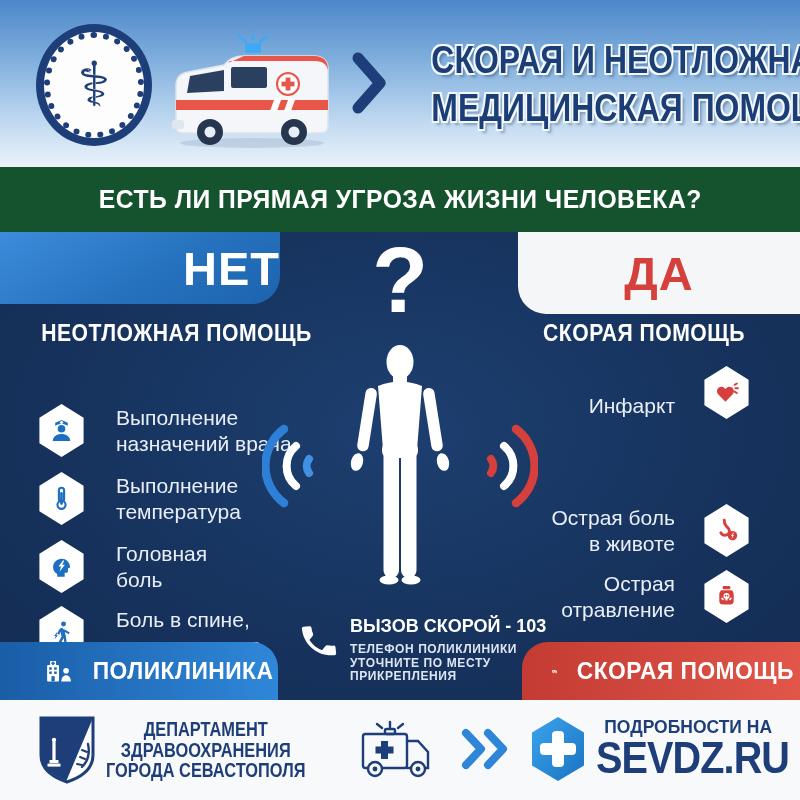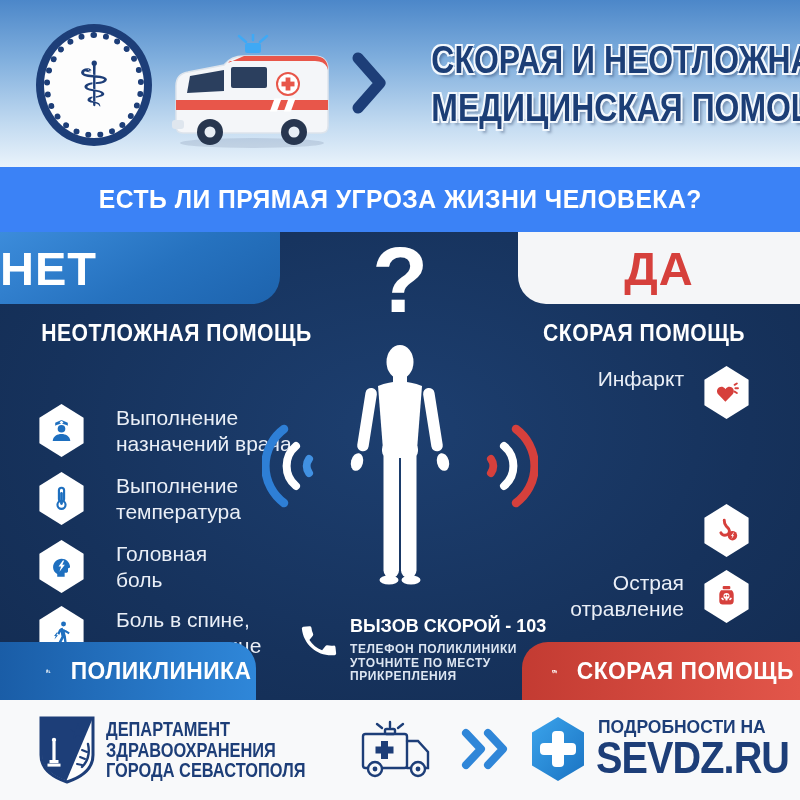--- a/index.html
+++ b/index.html
@@ -18,68 +18,68 @@
   .cad { font-family:"DejaVu Sans", sans-serif; font-size:62px; color:#1d3e78; line-height:1; }
   .amb-hdr { position:absolute; left:168px; top:34px; }
   .chev-hdr { position:absolute; left:352px; top:52px; }
   .hdr-title { position:absolute; left:400px; top:36px; width:392px; text-align:center;
                font-size:38px; font-weight:800; line-height:48px; color:#1c3e76;
                transform:scaleX(.84); transform-origin:center; letter-spacing:0;
                text-shadow:-2px -2px 0 #f3f8fd, 2px -2px 0 #f3f8fd, -2px 2px 0 #f3f8fd,
                             2px 2px 0 #f3f8fd, 4px 4px 3px rgba(20,40,80,.35); white-space:nowrap; }
 
   
-  .banner { position:absolute; left:0; top:167px; width:800px; height:65px; background:#3b82f6;
+  .banner { position:absolute; left:0; top:167px; width:800px; height:65px; background:#14532d;
             display:flex; align-items:center; justify-content:center; }
   .banner span { color:#fff; font-size:26px; font-weight:800; letter-spacing:.5px; transform:scaleX(.95); white-space:nowrap; }
 
   
   .main { position:absolute; left:0; top:232px; width:800px; height:468px;
           background:radial-gradient(ellipse at 50% 42%, #1d3f70 0%, #16325c 62%, #132c52 100%); }
   .no-box { position:absolute; left:0; top:0; width:280px; height:72px;
             background:linear-gradient(150deg,#3c8cdb 0%,#2672bf 55%,#1d63ad 100%);
-            border-bottom-right-radius:28px; display:flex; align-items:center; justify-content:flex-start; }
+            border-bottom-right-radius:28px; display:flex; align-items:center; justify-content:flex-end; }
   .no-box span { color:#fff; font-size:47px; font-weight:800; letter-spacing:1px; }
-  .yes-box { position:absolute; right:0; top:0; width:282px; height:72px; background:#f5f6f8;
+  .yes-box { position:absolute; right:0; top:0; width:282px; height:82px; background:#f5f6f8;
              border-bottom-left-radius:28px; display:flex; align-items:center; justify-content:center; }
   .yes-box span { color:#d6403c; font-size:47px; font-weight:800; letter-spacing:1px; }
   .qmark { position:absolute; left:340px; top:2px; width:120px; text-align:center;
            color:#fff; font-size:92px; font-weight:800; line-height:1; }
 
   .col-hd { position:absolute; top:88px; color:#fff; font-size:23px; font-weight:800;
             text-align:center; letter-spacing:.5px; transform:scaleX(.92); white-space:nowrap; }
   .col-hd.left  { left:30px;  width:280px; }
   .col-hd.right { left:506px; width:276px; }
 
   .hexa { width:47px; height:53px; background:#fff; flex:0 0 auto;
           clip-path:polygon(50% 0%, 97% 26%, 97% 74%, 50% 100%, 3% 74%, 3% 26%);
           display:flex; align-items:center; justify-content:center; }
   .lrow { position:absolute; left:38px; display:flex; align-items:center; gap:31px;margin-top:40px; }
-  .rrow { position:absolute; right:50px; display:flex; align-items:flex-start; gap:19px; }
+  .rrow { position:absolute; right:50px; display:flex; align-items:flex-end; gap:28px; }
   .item-txt { color:#eaeff7; font-size:21px; line-height:26px; white-space:pre-line; }
   .rrow .item-txt { text-align:right; }
 
   .arcs { position:absolute; }
   .human { position:absolute; left:344px; top:112px; }
 
   .call { position:absolute; left:298px; top:380px; width:230px; }
   .call-phone { position:absolute; left:0; top:8px; transform:rotate(-6deg); }
   .call-title { position:absolute; left:52px; top:4px; color:#fff; font-size:18px; font-weight:700; white-space:nowrap; }
   .call-sub { position:absolute; left:52px; top:31px; color:#dde6f2; font-size:12px; font-weight:700;
               letter-spacing:.6px; line-height:13.5px; }
 
   .bar { position:absolute; top:410px; height:58px; display:flex; align-items:center; }
   .bar span { color:#fff; font-size:24px; font-weight:800; letter-spacing:.5px; transform:scaleX(.95); white-space:nowrap; }
-  .bar-poly { left:0; width:256px; border-top-right-radius:26px; padding-left:46px; gap:15px;
+  .bar-poly { left:0; width:278px; border-top-right-radius:26px; padding-left:46px; gap:15px;
               background:linear-gradient(90deg,#1a5da7 0%,#2f87d9 100%); }
   .bar-amb { left:522px; width:278px; border-top-left-radius:26px; padding-left:30px; gap:14px;
              background:linear-gradient(90deg,#c33b32 0%,#e2564a 100%); }
 
   
-  .ftr { position:absolute; left:0; top:700px; width:800px; height:100px; background:#f8f9fa; }
+  .ftr { position:absolute; left:0; top:700px; width:800px; height:100px; background:#f8f9fa;text-align:center; }
   .arms { position:absolute; left:38px; top:15px; }
   .dept { position:absolute; left:106px; top:19px; color:#1d3e78; font-size:21px; font-weight:800;
           line-height:20.5px; transform:scaleX(.78); transform-origin:left top; white-space:nowrap; }
   .ftr-amb { position:absolute; left:360px; top:20px; }
   .ftr-chev { position:absolute; left:460px; top:28px; }
   .hexbadge { position:absolute; left:530px; top:16px; }
   .details { position:absolute; left:598px; top:16px; width:196px; color:#1d3e78; font-size:19px;
              font-weight:800; transform:scaleX(.92); transform-origin:left top; white-space:nowrap; }
   .site { position:absolute; left:596px; top:33px; width:200px; color:#1d3e78; font-size:44px;
           font-weight:800; letter-spacing:-1px; transform:scaleX(.9); transform-origin:left top; white-space:nowrap; }
@@ -190,20 +190,22 @@
     <div class="rrow" style="top:134px">
       <div class="item-txt">Инфаркт</div>
       <div class="hexa">
         <svg width="27" height="27" viewBox="0 0 24 24">
           <path fill="#d6403c" d="M11 20.2l-6.2-6.4c-1.8-1.8-1.6-4.7.4-6.2 1.7-1.3 4-1 5.3.7l.5.7.6-.7c1.3-1.7 3.6-2 5.3-.7 2 1.5 2.2 4.4.4 6.2z"></path>
           <path d="M19.2 5.2l2-1.2 M19.9 8.2h2.3 M19.2 11.2l2 1.2" stroke="#d6403c" stroke-width="1.7" stroke-linecap="round" fill="none"></path>
         </svg>
       </div>
     </div>
     <div class="rrow" style="top:272px">
+      <div class="item-txt">Острая боль
+в животе</div>
       <div class="hexa">
         <svg width="27" height="27" viewBox="0 0 24 24">
           <path d="M10 2.8c0 2.6.4 4 1.8 5.3 1.5 1.3 2.8 2.2 2.8 4.2 0 2.2-1.8 4-4 4-1.6 0-3-.9-3.6-2.3" fill="none" stroke="#d6403c" stroke-width="2.6" stroke-linecap="round"></path>
           <circle cx="17.3" cy="16.6" r="4.2" fill="#d6403c"></circle>
           <polygon fill="#fff" points="18.2,13.8 16.0,16.8 17.3,16.8 16.3,19.5 18.8,16.2 17.5,16.2 18.7,13.8"></polygon>
         </svg>
       </div>
     </div>
     <div class="rrow" style="top:338px">
       <div class="item-txt">Острая

